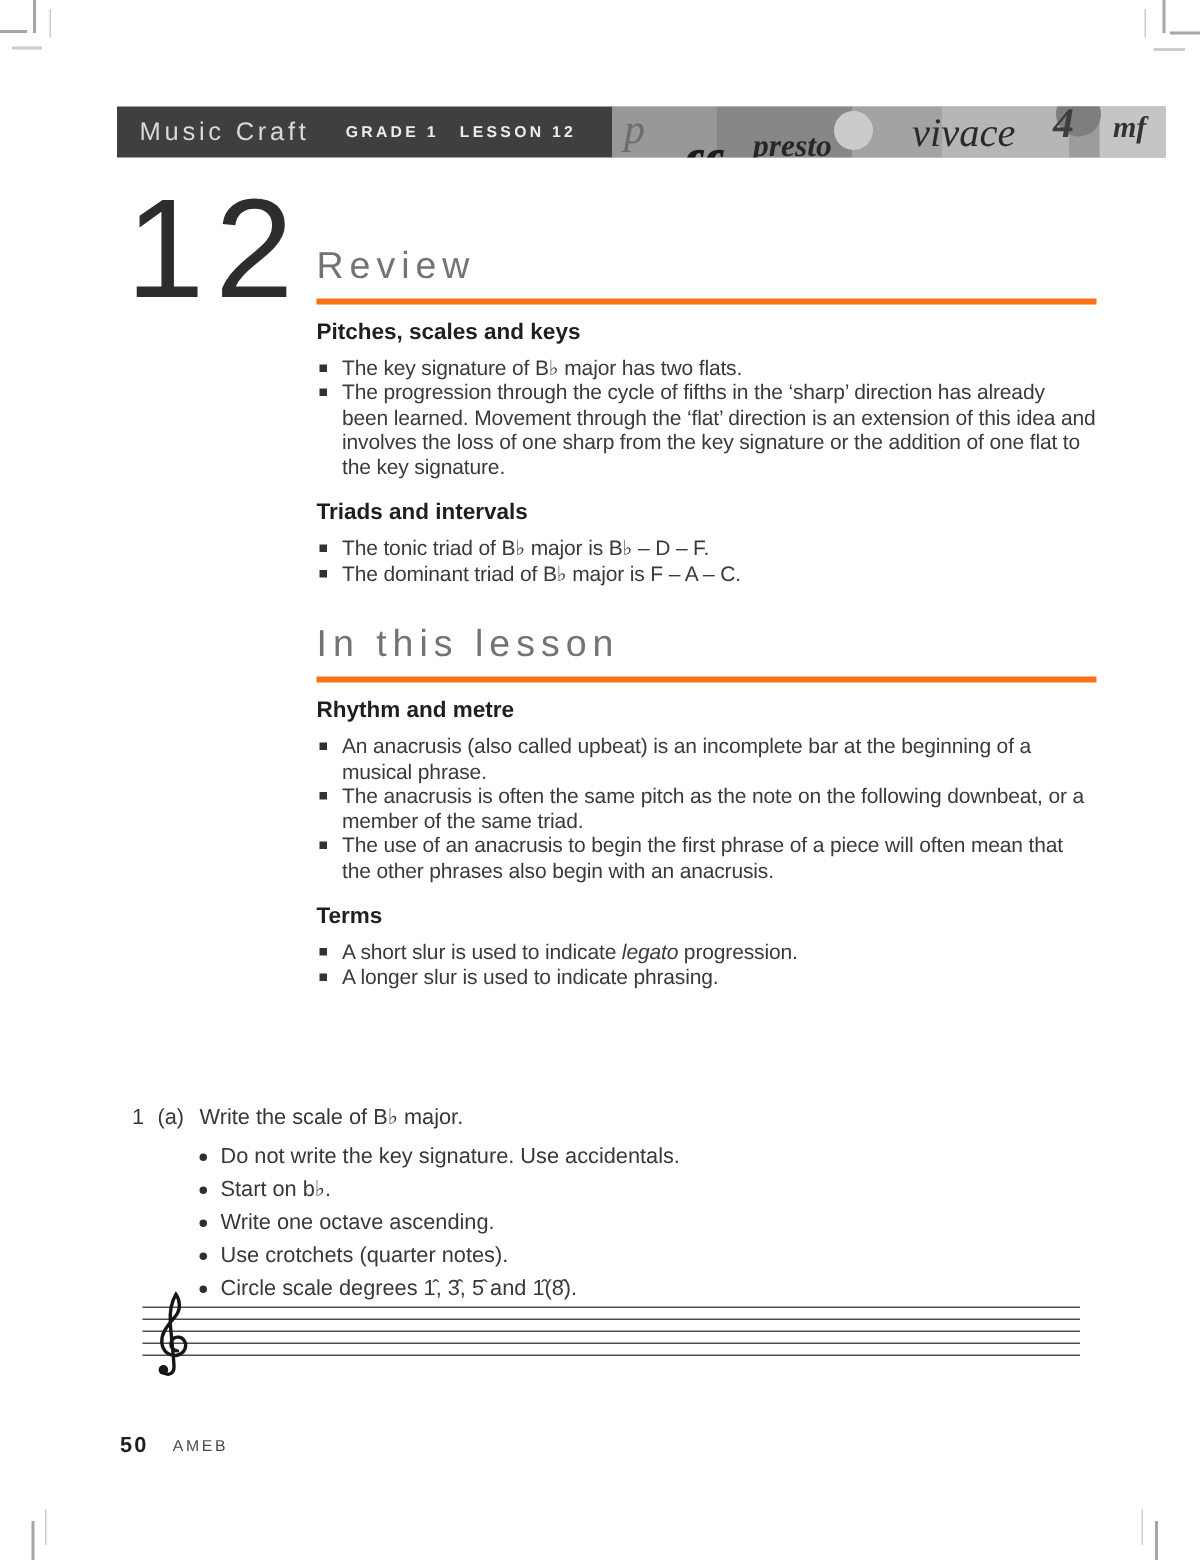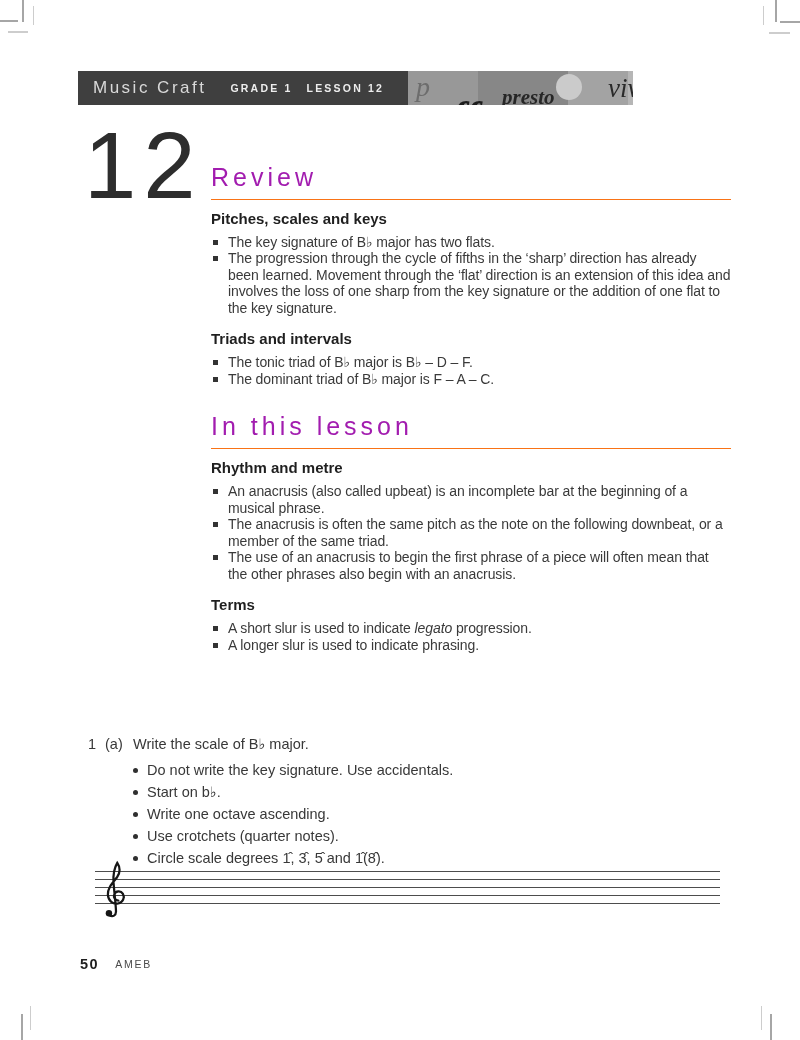--- a/index.html
+++ b/index.html
@@ -7,40 +7,40 @@
     position:relative; width:800px; height:1040px; margin:0 auto;
     background:#ffffff; overflow:hidden;
     font-family:"Liberation Sans", sans-serif; color:#3a3a3a;
   }
 
   
   .mark { position:absolute; background:#a6a6a6; }
   .mark.light { background:#cdcdcd; }
 
   
-  .header { position:absolute; left:78px; top:71px; width:555px; height:34px; display:flex; }
+  .header { position:absolute; left:78px; top:71px; width:699px; height:34px; display:flex; }
   .header-dark { width:330px; flex:0 0 330px; background:#3f3f3f; display:flex; align-items:center; padding-left:15px; box-sizing:border-box; }
   .brand { color:#d9d9d9; font-size:17px; letter-spacing:2.5px; white-space:nowrap; }
   .gl { color:#ededed; font-size:10.5px; font-weight:bold; letter-spacing:2.2px; white-space:nowrap; }
   .grade { margin-left:24px; }
   .lesson { margin-left:14px; }
 
   .collage { position:relative; flex:1; background:#8f8f8f; overflow:hidden; font-family:"Liberation Serif", serif; }
   .cblock { position:absolute; top:0; height:34px; }
   .ccirc { position:absolute; border-radius:50%; }
   .cterm { position:absolute; font-style:italic; white-space:nowrap; line-height:1; }
 
   
   .num12 { position:absolute; left:84px; top:127px; font-size:94px; line-height:0.82; letter-spacing:7px; color:#2d2d2d; }
 
   
   .main { position:absolute; left:211px; top:163px; width:520px; }
   h1.rule-head {
-    font-size:25px; font-weight:400; letter-spacing:4px; color:#a21caf;
-    margin:0; padding:0 0 7px 0; border-bottom:1px solid #f97316; line-height:1.15;
+    font-size:25px; font-weight:400; letter-spacing:4px; color:#737373;
+    margin:0; padding:0 0 7px 0; border-bottom:4px solid #f97316; line-height:1.15;
   }
   h1.second { margin-top:25px; }
   h2.sub { font-size:15px; font-weight:bold; color:#1f1f1f; margin:10px 0 6px 0; line-height:1.2; }
   .bi { display:flex; font-size:14px; line-height:16.5px; letter-spacing:-0.1px; color:#3a3a3a; }
   .sq { flex:0 0 5px; width:5px; height:5px; background:#333; margin:6px 10px 0 2px; }
   .bi em { font-style:italic; }
 
   
   .exercise { position:absolute; left:88px; top:736px; font-size:14.5px; color:#383838; }
   .ex-head { display:flex; align-items:baseline; }

